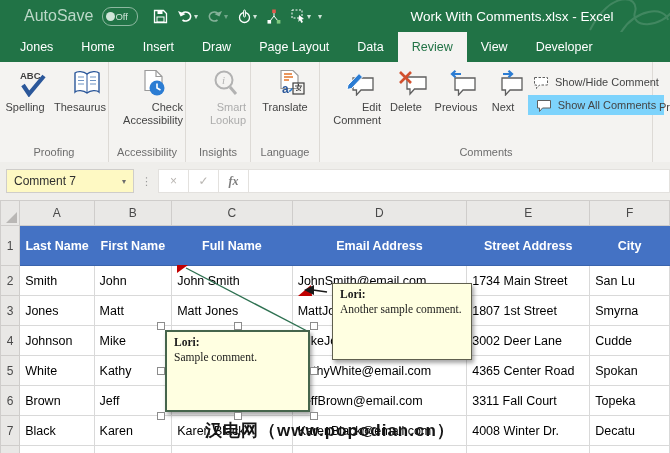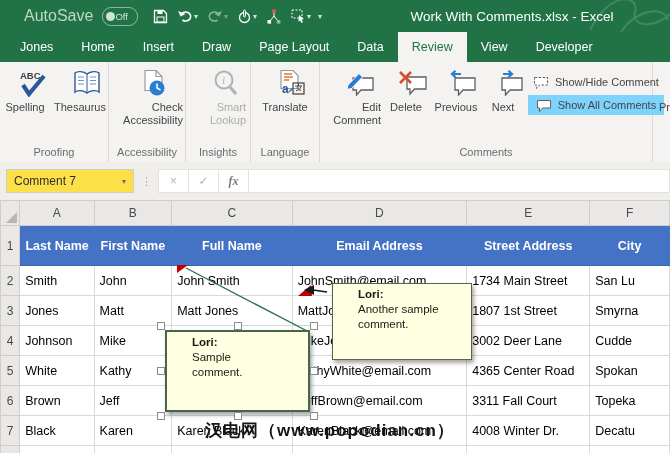--- a/index.html
+++ b/index.html
@@ -41,21 +41,21 @@
   .cstack{display:flex;flex-direction:column;gap:3px;padding:7px 4px 0 4px;}
   .smallbtn{display:flex;align-items:center;gap:6px;height:20px;padding:0 5px;font-size:11px;
             color:#444;white-space:nowrap;}
   .smallbtn.active{background:#7dd3fc;justify-content:center;}
   .protect .bigbtn{align-items:flex-start;padding-left:6px;}
   .protect .blabel{text-align:left;}
 
   
   .fbar{position:absolute;top:162px;left:0;right:0;height:38px;background:#EFEEEB;
         border-bottom:1px solid #D7D5D1;display:flex;align-items:center;}
-  .namebox{width:112px;height:22px;margin-left:6px;background:#fde047;border:1px solid #CFCDCA;
+  .namebox{width:112px;height:22px;margin-left:6px;background:#fef9c3;border:1px solid #CFCDCA;
            display:flex;align-items:center;padding:0 7px;font-size:12px;color:#2f2f2f;}
   .namebox .caret{margin-left:auto;font-size:8px;color:#6c6c6c;}
   .fdots{margin:0 7px;color:#9a9a9a;font-size:11px;}
   .fbtn{width:29px;height:22px;background:#fff;border:1px solid #E3E1DE;margin-left:-1px;
         display:flex;align-items:center;justify-content:center;font-size:12px;color:#B9B6B2;}
   .fbtn.fx{font-family:"Liberation Serif",serif;font-style:italic;font-weight:bold;color:#7d7d7d;}
   .finput{flex:1;height:22px;background:#fff;border:1px solid #E3E1DE;margin-left:-1px;}
 
   
   .sheet{position:absolute;top:200px;left:0;}
@@ -71,21 +71,21 @@
              border-right:none;border-bottom:1px solid #3a64ad;padding:0;}
   tr.drow{height:30px;}
   .corner{position:relative;}
   .corner i{position:absolute;right:2px;bottom:2px;width:0;height:0;
             border-left:11px solid transparent;border-bottom:11px solid #B9B7B5;}
 
   
   .ol{position:absolute;left:0;top:0;pointer-events:none;z-index:10;}
   .comment{position:absolute;background:#FFFFE1;box-sizing:border-box;z-index:20;
            box-shadow:2px 3px 4px rgba(0,0,0,.35);font-size:11.5px;color:#1a1a1a;
-           padding:3px 25px;line-height:1.3;}
+           padding:3px 7px;line-height:1.3;font-family:Liberation Serif, serif;}
   .c1{left:165px;top:330px;width:145px;height:82px;border:2px solid #46654c;}
   .c2{left:332px;top:283px;width:140px;height:77px;border:1px solid #60604f;}
   .cauthor{font-weight:bold;display:block;}
   .h{position:absolute;width:6px;height:6px;background:#fff;border:1px solid #8c8c8c;z-index:21;}
   .h.tl{left:-10px;top:-10px}.h.tm{left:calc(50% - 4px);top:-10px}.h.tr{right:-10px;top:-10px}
   .h.ml{left:-10px;top:calc(50% - 4px)}.h.mr{right:-10px;top:calc(50% - 4px)}
   .h.bl{left:-10px;bottom:-10px}.h.bm{left:calc(50% - 4px);bottom:-10px}.h.br{right:-10px;bottom:-10px}
   .wm{position:absolute;left:205px;top:419px;z-index:30;font-size:17px;font-weight:bold;
       color:#161616;letter-spacing:1px;white-space:nowrap;}
 </style>

